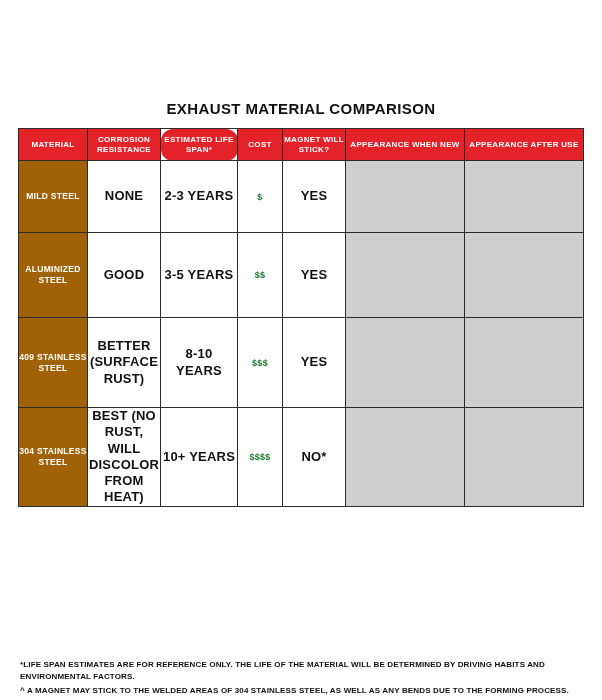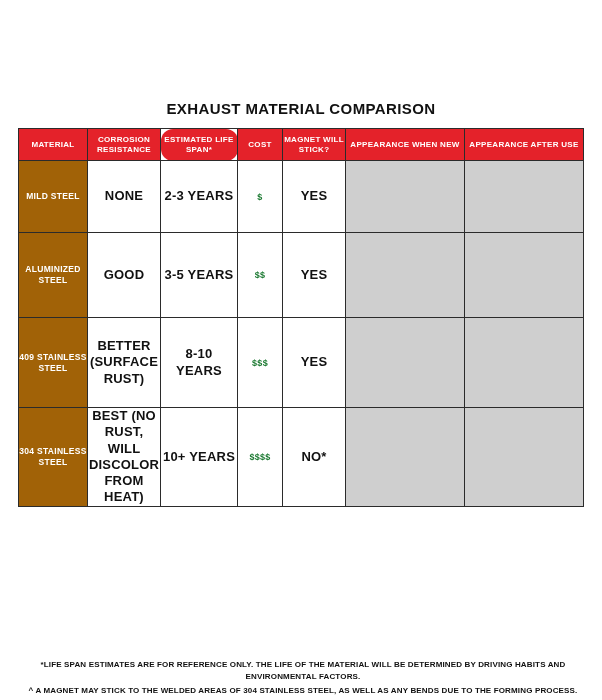--- a/index.html
+++ b/index.html
@@ -169,21 +169,21 @@
     left: 20px;
     top: 559px;
     width: 566px;
     color: #111111;
     font-size: 8px;
     font-weight: bold;
     line-height: 1.55;
     letter-spacing: 0.15px;
     text-transform: uppercase;
   }
-  .footnotes div { margin-bottom: 1px; text-align: center; }
+  .footnotes div { margin-bottom: 1px; }
 </style>
 </head>
 <body>
 
 <div class="page">
 
   <div class="chart-wrap">
 
     <div class="chart-title">Exhaust Material Comparison</div>
 

